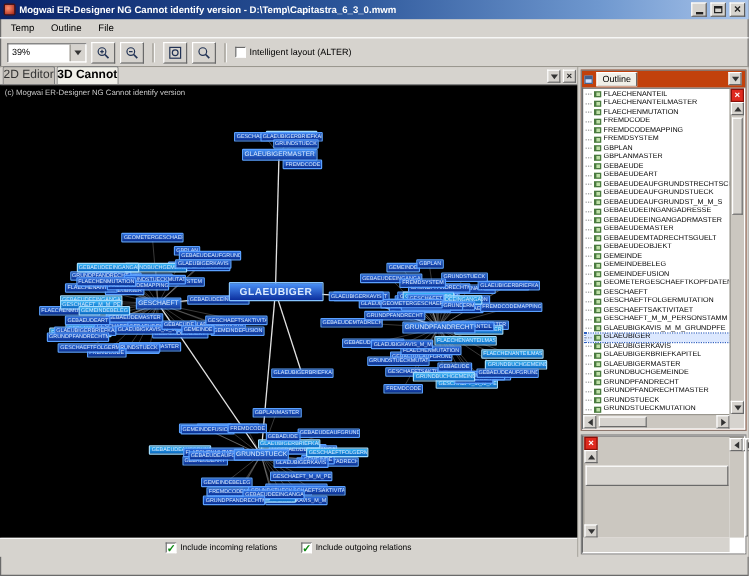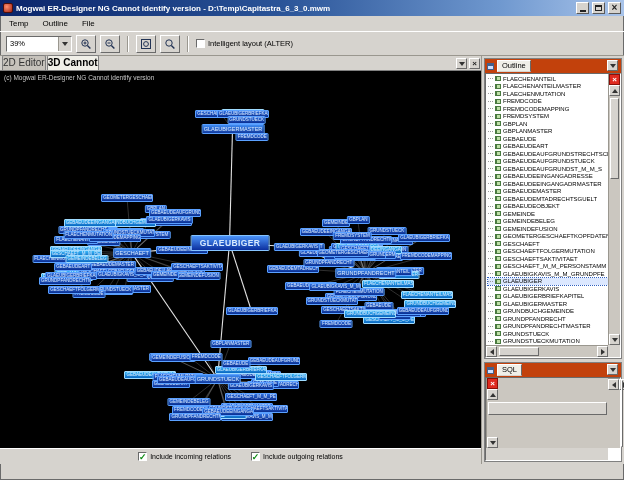--- a/index.html
+++ b/index.html
@@ -670,28 +670,20 @@
               </div>
             <div class="sbtn">
                 <i class="tri-right"></i>
               </div>
           </div>
           <div class="corner"></div>
         </div>
       </div>
 
       <div class="panel sqlp">
-        <div class="phead">
-          <span class="picon"></span>
-          <span class="ptab">SQL</span>
-          <span class="pfill"></span>
-          <span class="mini-btn">
-              <i class="tri-down"></i>
-            </span>
-        </div>
         <div class="pbody">
           <div class="vscroll">
             <div class="redx"></div>
             <div class="sbtn">
                 <i class="tri-up"></i>
               </div>
             <div class="strack">
                 <div class="sthumb"></div>
               </div>
             <div class="sbtn">

